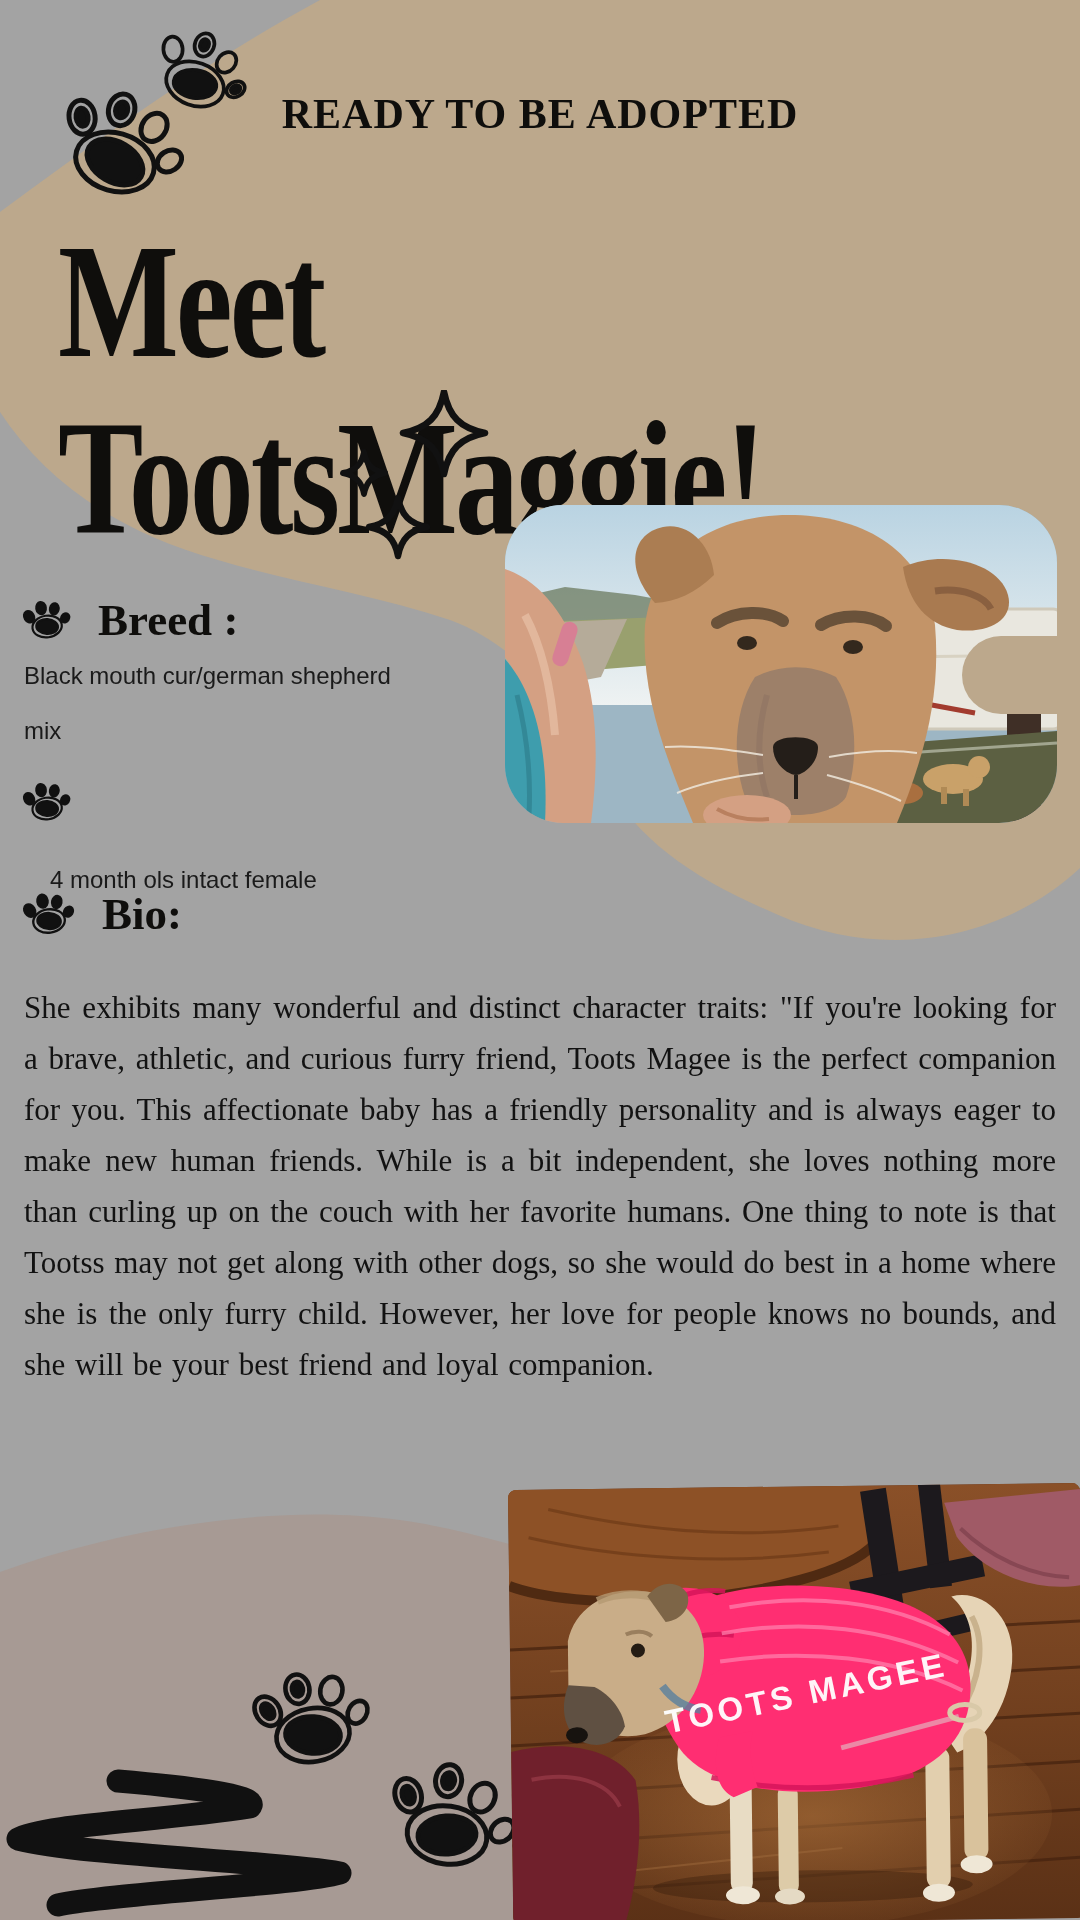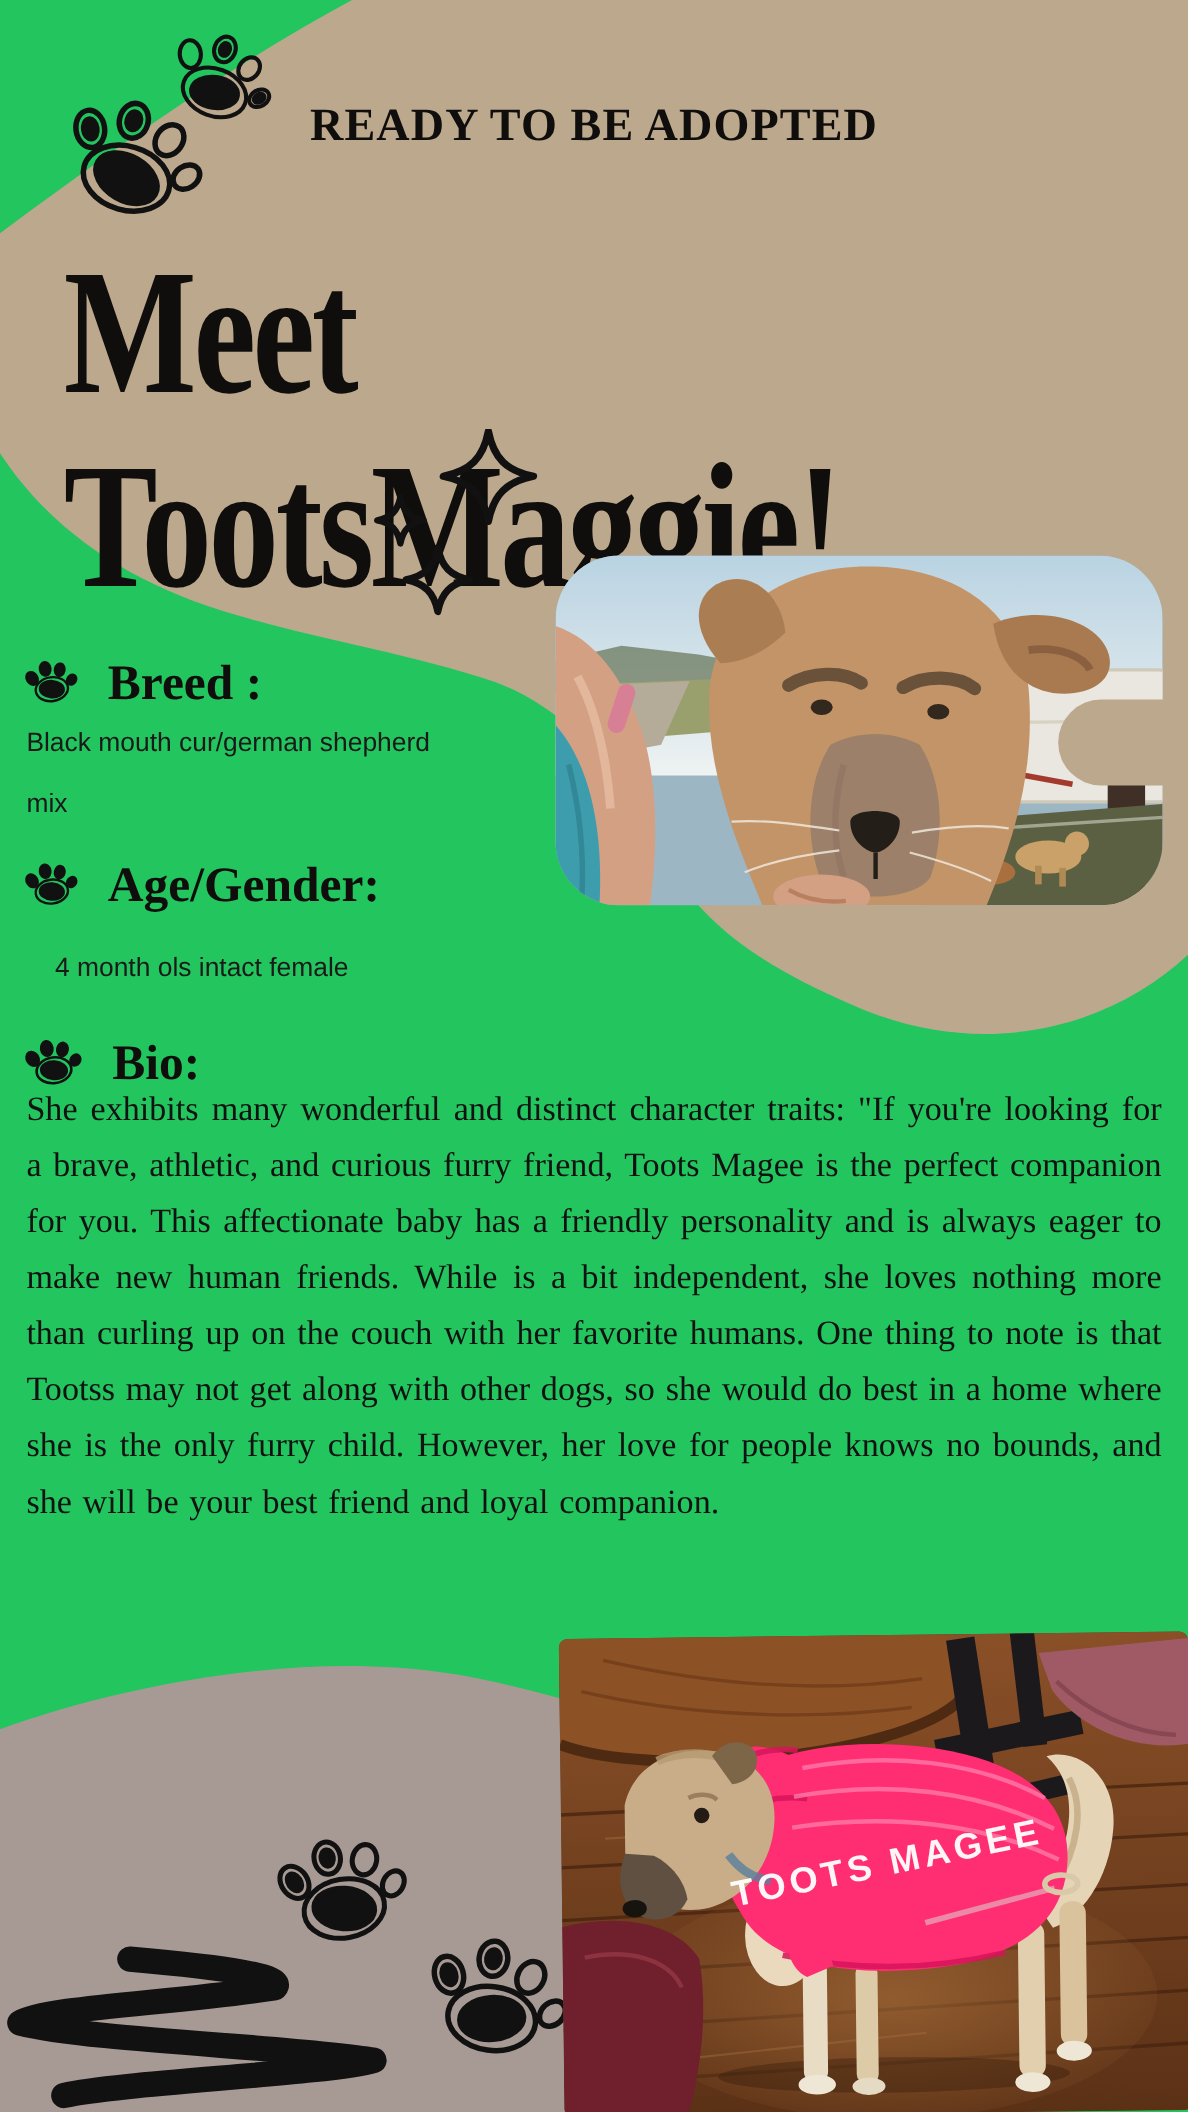--- a/index.html
+++ b/index.html
@@ -4,21 +4,21 @@
 <style>
   :root{
     --tan:#bca88c;
     --mauve:#a79a94;
     --ink:#0f0e0c;
     --pink:#ff2e72;
   }
   html,body{margin:0;padding:0;background:#777;}
   .canvas{
     position:relative;width:1080px;height:1920px;margin:0 auto;
-    background:#22c55e;overflow:hidden;
+    background:#a3a3a3;overflow:hidden;
     font-family:"Liberation Serif","DejaVu Serif",serif;color:var(--ink);
   }
   .abs{position:absolute;}
   svg{display:block;}
 
   .badge{
     position:absolute;top:90px;left:0;width:1080px;
     text-align:center;font-weight:bold;font-size:42px;letter-spacing:1px;
     color:var(--ink);
   }
@@ -185,25 +185,24 @@
     <svg class="paw-head" width="52" height="48" viewBox="0 0 120 110">
       <g transform="translate(58,70) rotate(-8)" stroke="#111" fill="none" stroke-width="5">
         <ellipse rx="34" ry="25"></ellipse>
           <ellipse rx="25" ry="17" fill="#111" transform="rotate(12)"></ellipse>
         <ellipse cx="-38" cy="-28" rx="11" ry="14" fill="#111" transform="rotate(-24 -38 -28)"></ellipse>
         <ellipse cx="-8" cy="-44" rx="11" ry="14" fill="#111"></ellipse>
         <ellipse cx="22" cy="-38" rx="10" ry="13" fill="#111" transform="rotate(20 22 -38)"></ellipse>
         <ellipse cx="44" cy="-14" rx="9" ry="11" fill="#111" transform="rotate(40 44 -14)"></ellipse>
       </g>
     </svg>
-    <span class="section-label">Age/Gender:</span>
   </div>
   <div class="value" style="left:50px;top:852px">4 month ols intact female</div>
 
-  <div class="section" style="top:940px">
+  <div class="section" style="top:888px">
     <svg class="paw-head" width="56" height="52" viewBox="0 0 120 110">
       <g transform="translate(58,70) rotate(-8)" stroke="#111" fill="none" stroke-width="5">
         <ellipse rx="34" ry="25"></ellipse>
           <ellipse rx="25" ry="17" fill="#111" transform="rotate(12)"></ellipse>
         <ellipse cx="-38" cy="-28" rx="11" ry="14" fill="#111" transform="rotate(-24 -38 -28)"></ellipse>
         <ellipse cx="-8" cy="-44" rx="11" ry="14" fill="#111"></ellipse>
         <ellipse cx="22" cy="-38" rx="10" ry="13" fill="#111" transform="rotate(20 22 -38)"></ellipse>
         <ellipse cx="44" cy="-14" rx="9" ry="11" fill="#111" transform="rotate(40 44 -14)"></ellipse>
       </g>
     </svg>

